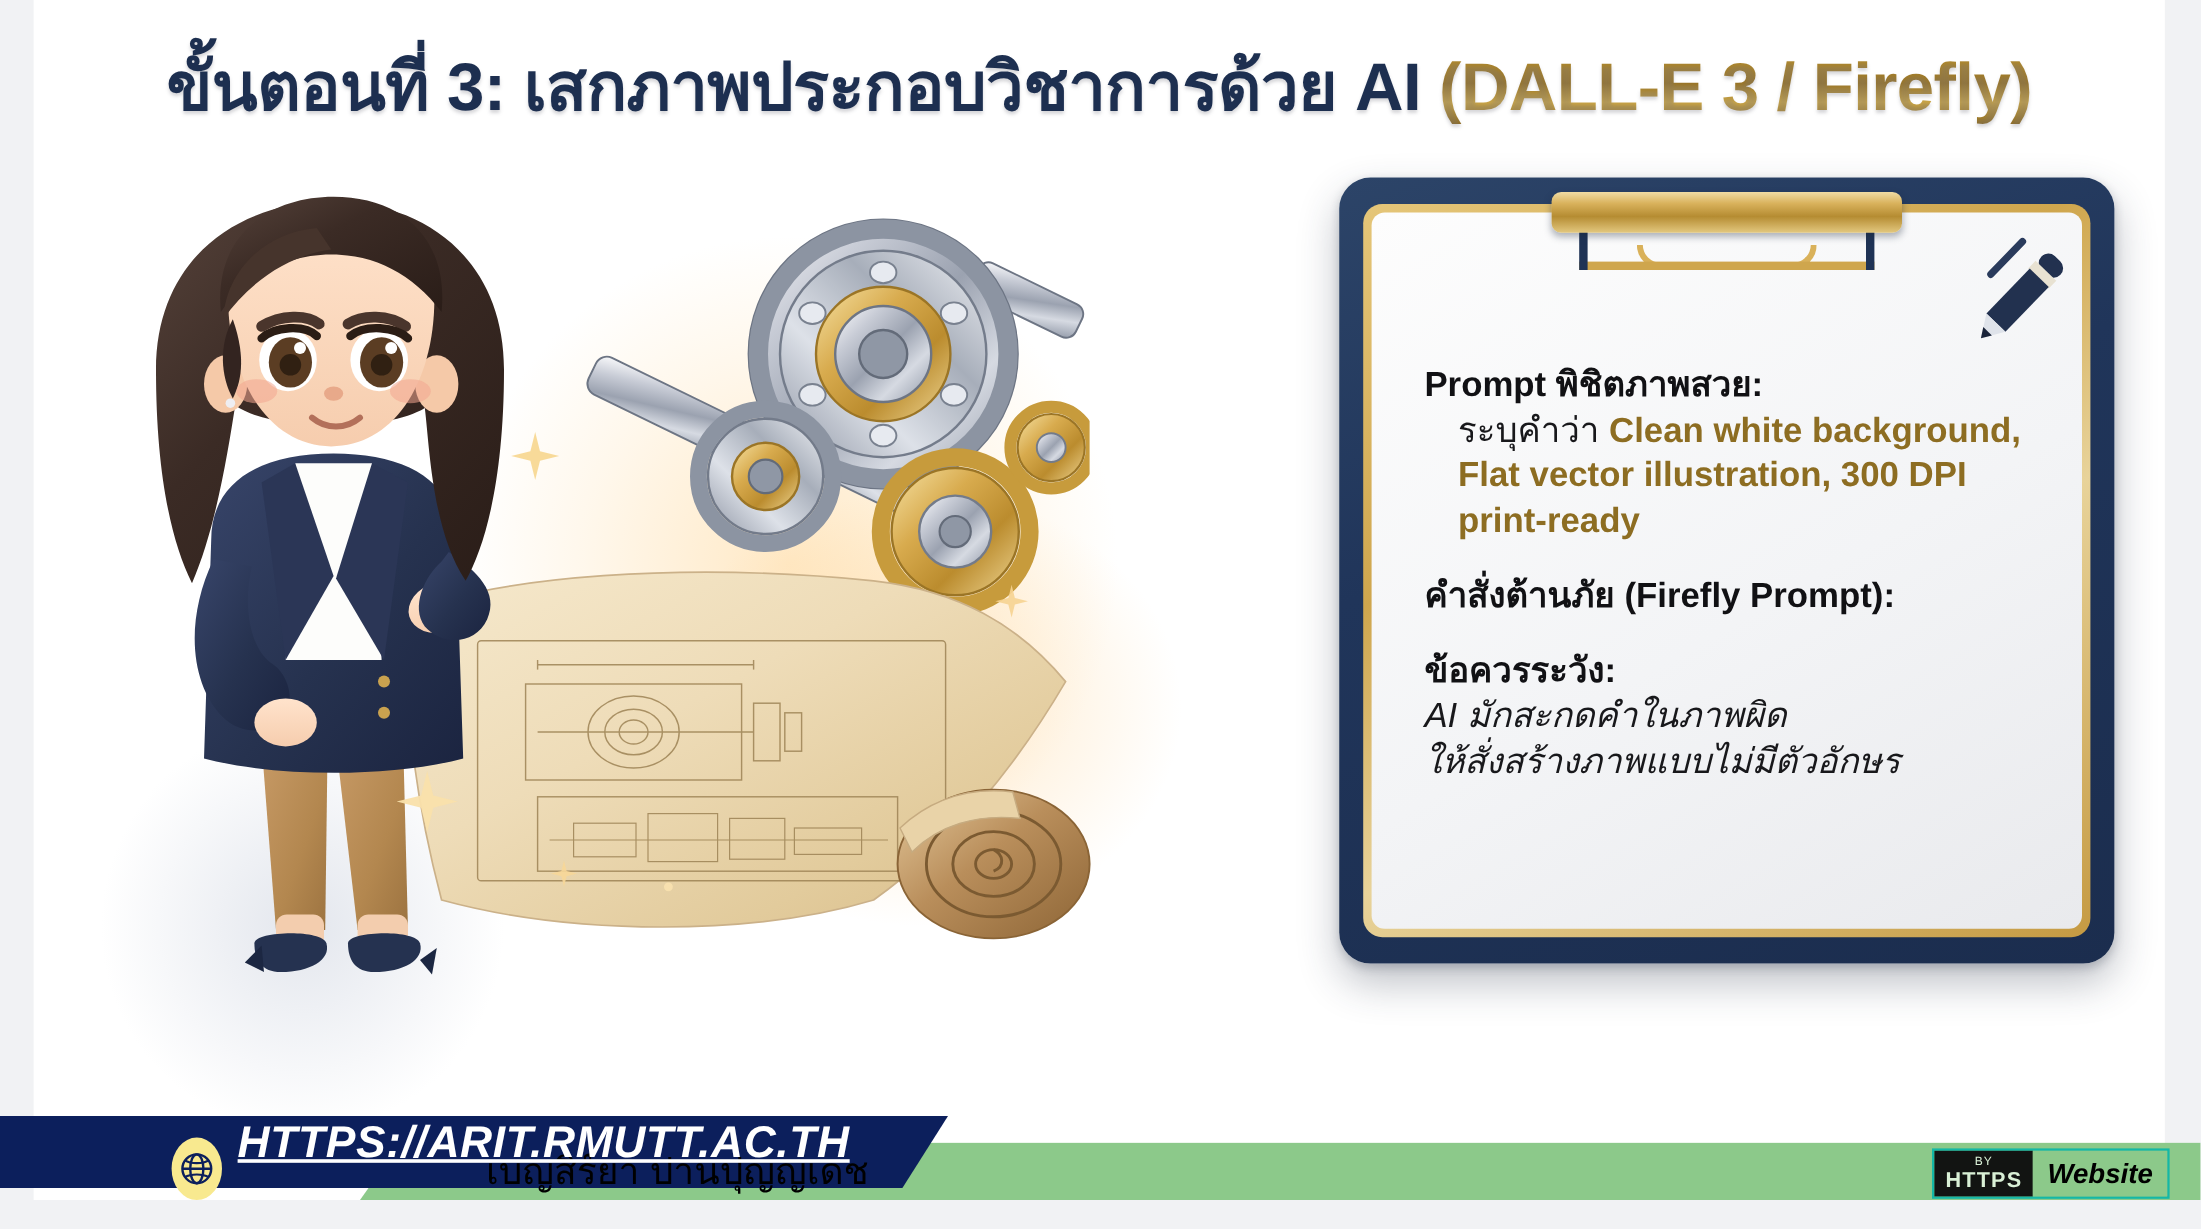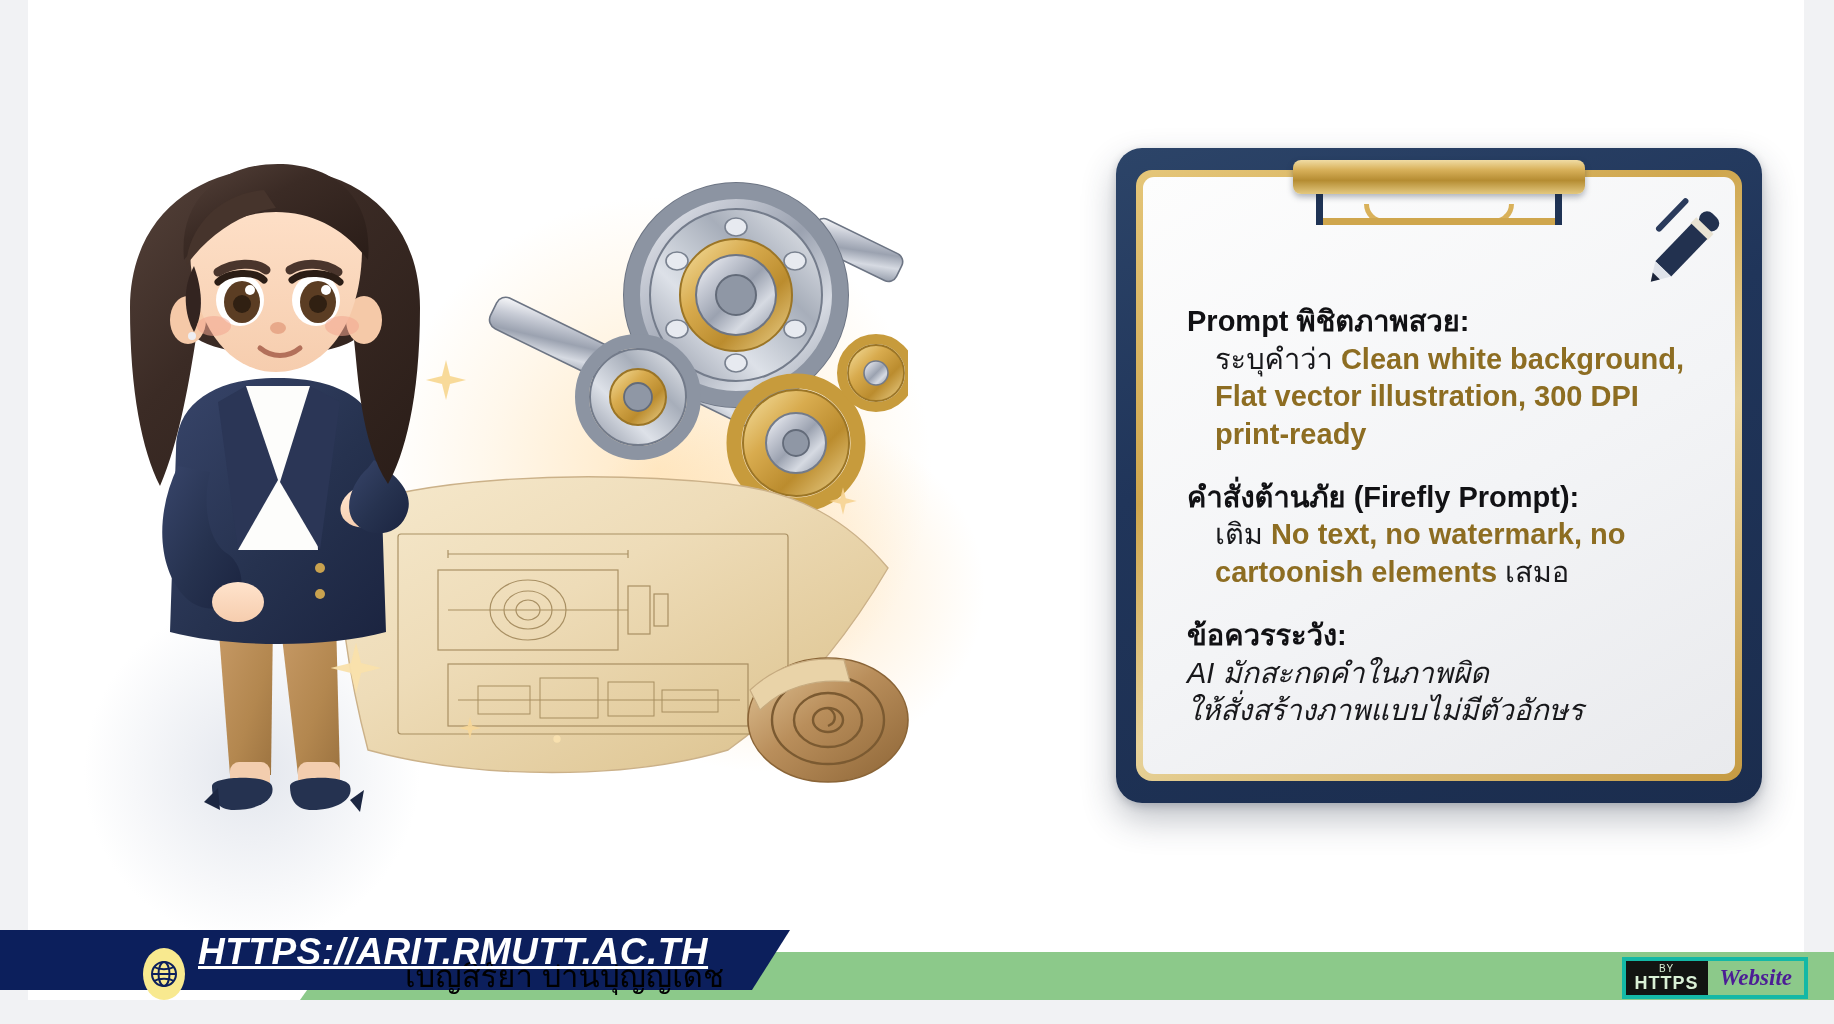--- a/index.html
+++ b/index.html
@@ -175,48 +175,51 @@
   #site-url {
     position: absolute; left: 198px; top: 930px; height: 44px;
     display: flex; align-items: center;
     color: #ffffff; font-weight: bold; font-style: italic;
     font-size: 37px; letter-spacing: .5px; z-index: 5; white-space: nowrap; text-align: right;
   }
   
   #arit-logo {
     position: absolute; right: 26px; top: 957px;
     height: 42px; display: flex; align-items: stretch;
-    border: 4px solid #14b8a6; z-index: 6;
+    border: 2px solid #14b8a6; z-index: 6;
   }
   #logo-left {
     background: #121412; color: #d9f0d6;
     padding: 2px 9px 3px 9px;
     display: flex; flex-direction: column;
     align-items: center; justify-content: center; line-height: 1;
   }
   #logo-by { font-size: 10px; letter-spacing: 1px; }
   #logo-arit { font-size: 18px; font-weight: bold; letter-spacing: 1px; }
   #logo-right {
-    background: #8cc98a; color: #4c1d95;
+    background: #8cc98a; color: #000000;
     padding: 0 12px; display: flex; align-items: center;
-    font-family: Liberation Serif, serif;
+    font-family: Liberation Sans, sans-serif;
     font-style: italic; font-weight: bold; font-size: 23px;
   }
 </style>
 </head>
 <body>
 
 <div id="stage">
 
   <div id="slide">
 
     <div class="cool-wash"></div>
     <div class="warm-glow"></div>
     <div class="warm-glow2"></div>
 
+    <div id="title">
+      <span class="navy">ขั้นตอนที่ 3: เสกภาพประกอบวิชาการด้วย AI </span><span class="gold">(DALL-E 3 / Firefly)</span>
+    </div>
 
     <div id="gears">
       <svg viewBox="0 0 430 360" width="430" height="360">
         <defs>
           <linearGradient id="steel" x1="0" y1="0" x2="1" y2="1">
             <stop offset="0%" stop-color="#fdfdfe"></stop>
             <stop offset="25%" stop-color="#c8ccd6"></stop>
             <stop offset="50%" stop-color="#9ba2b0"></stop>
             <stop offset="72%" stop-color="#d6dae2"></stop>
             <stop offset="100%" stop-color="#8e96a5"></stop>
@@ -468,21 +471,20 @@
 
           <div id="clip-text">
 
             <div class="block">
               <div class="blk-head">Prompt พิชิตภาพสวย:</div>
               <div class="blk-body"><span class="plain">ระบุคำว่า </span><span class="gold-t">Clean white background, Flat vector illustration, 300 DPI print-ready</span><span class="plain"></span></div>
             </div>
 
             <div class="block">
               <div class="blk-head">คำสั่งต้านภัย (Firefly Prompt):</div>
-              <div class="blk-body"><span class="plain">เติม </span><span class="gold-t">No text, no watermark, no cartoonish elements</span><span class="plain"> เสมอ</span></div>
             </div>
 
             <div class="block">
               <div class="blk-head">ข้อควรระวัง:</div>
               <span class="note-line">AI มักสะกดคำในภาพผิด</span>
               <span class="note-line">ให้สั่งสร้างภาพแบบไม่มีตัวอักษร</span>
             </div>
 
           </div>
         </div>

